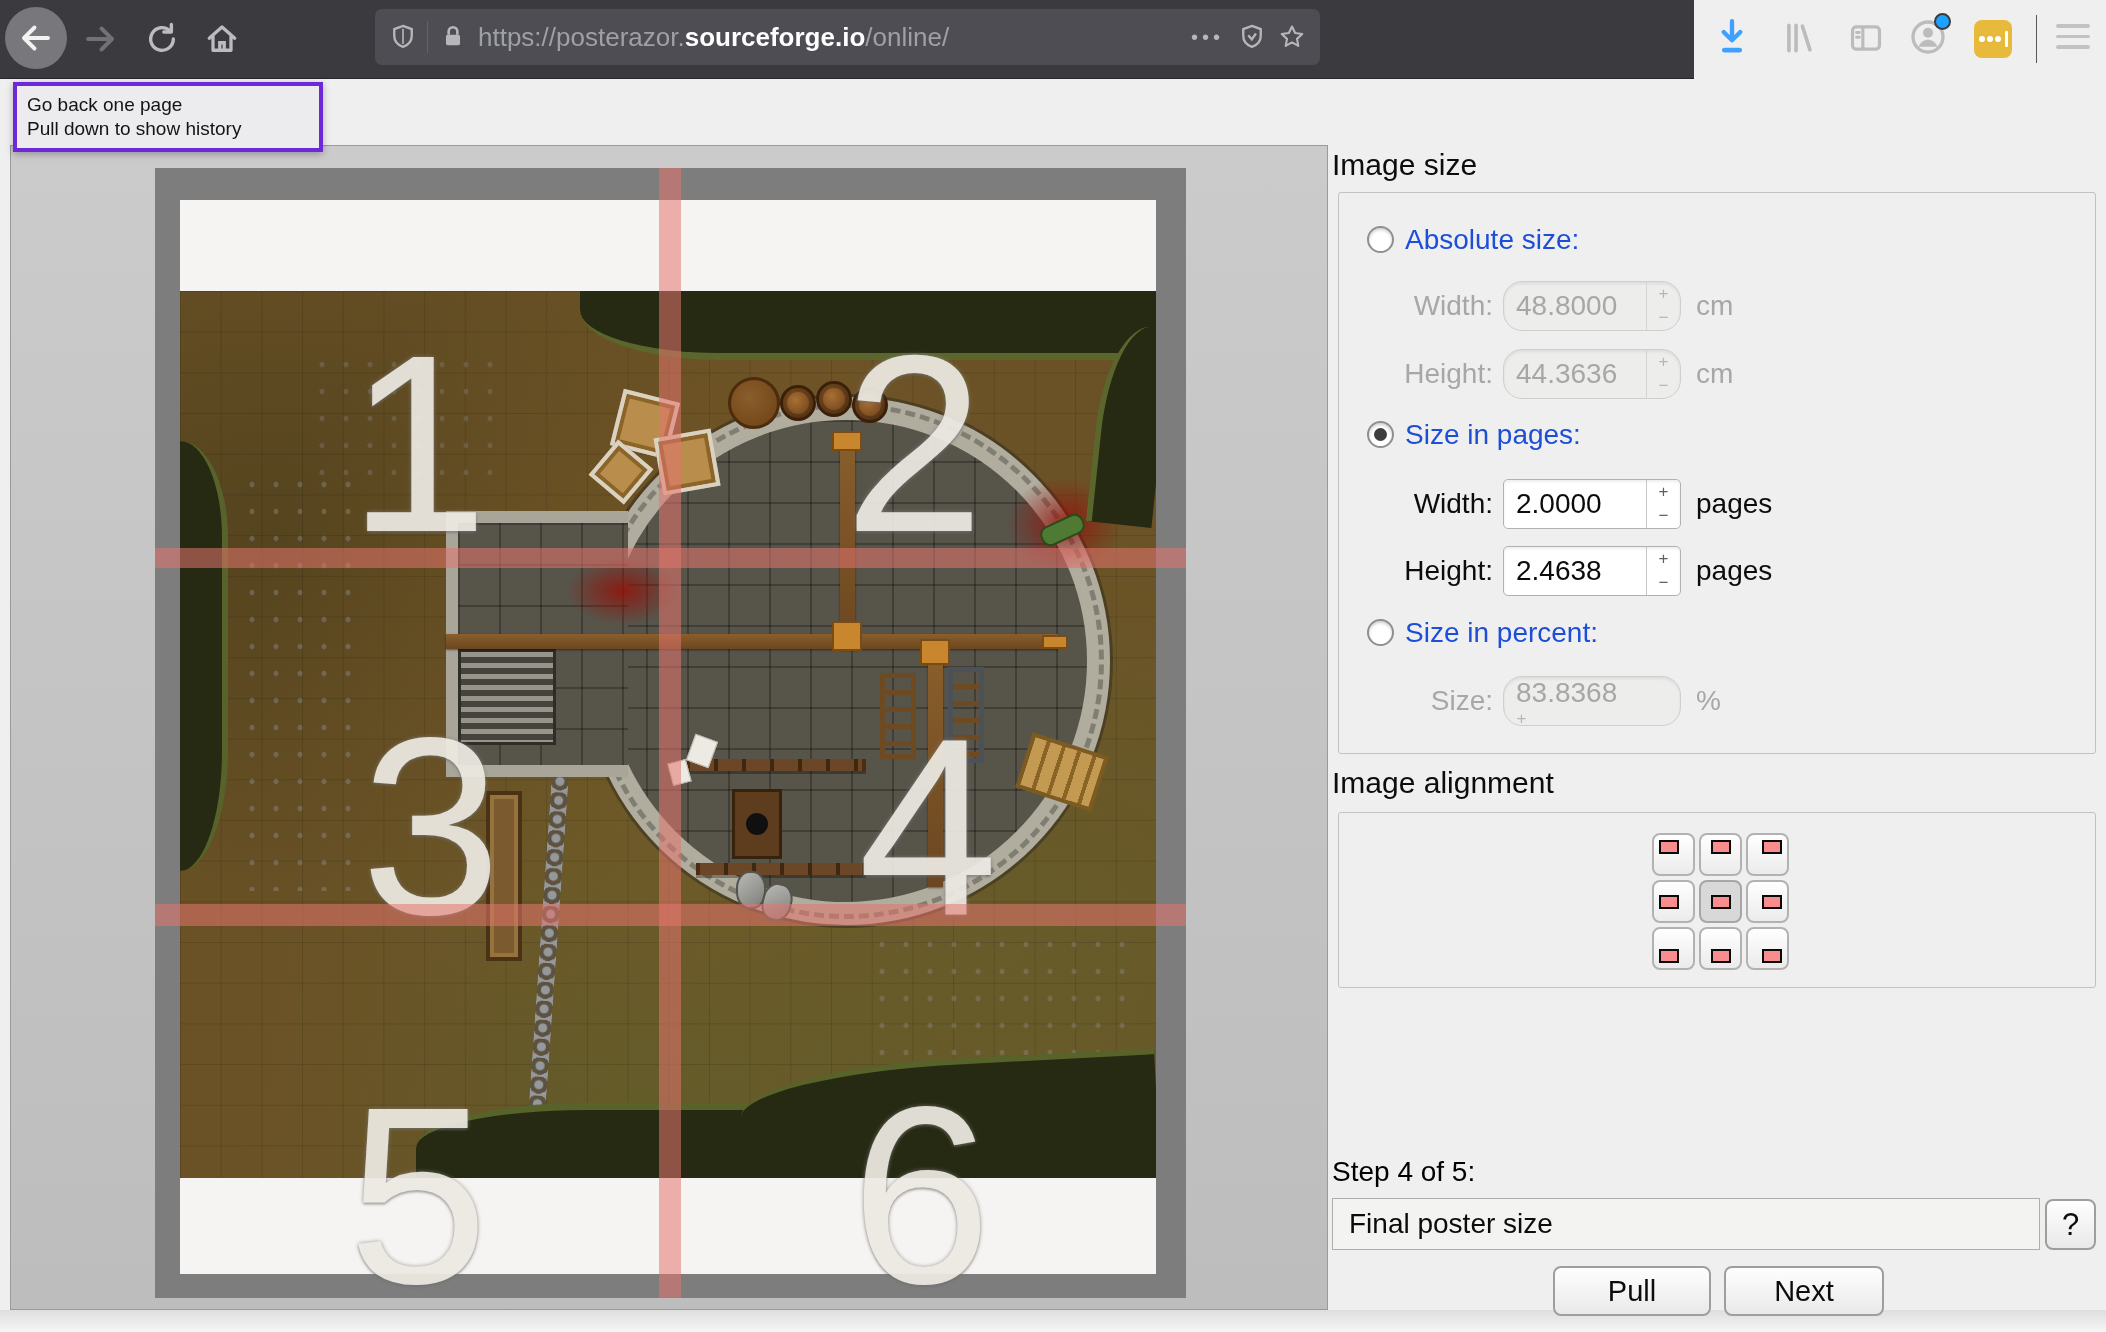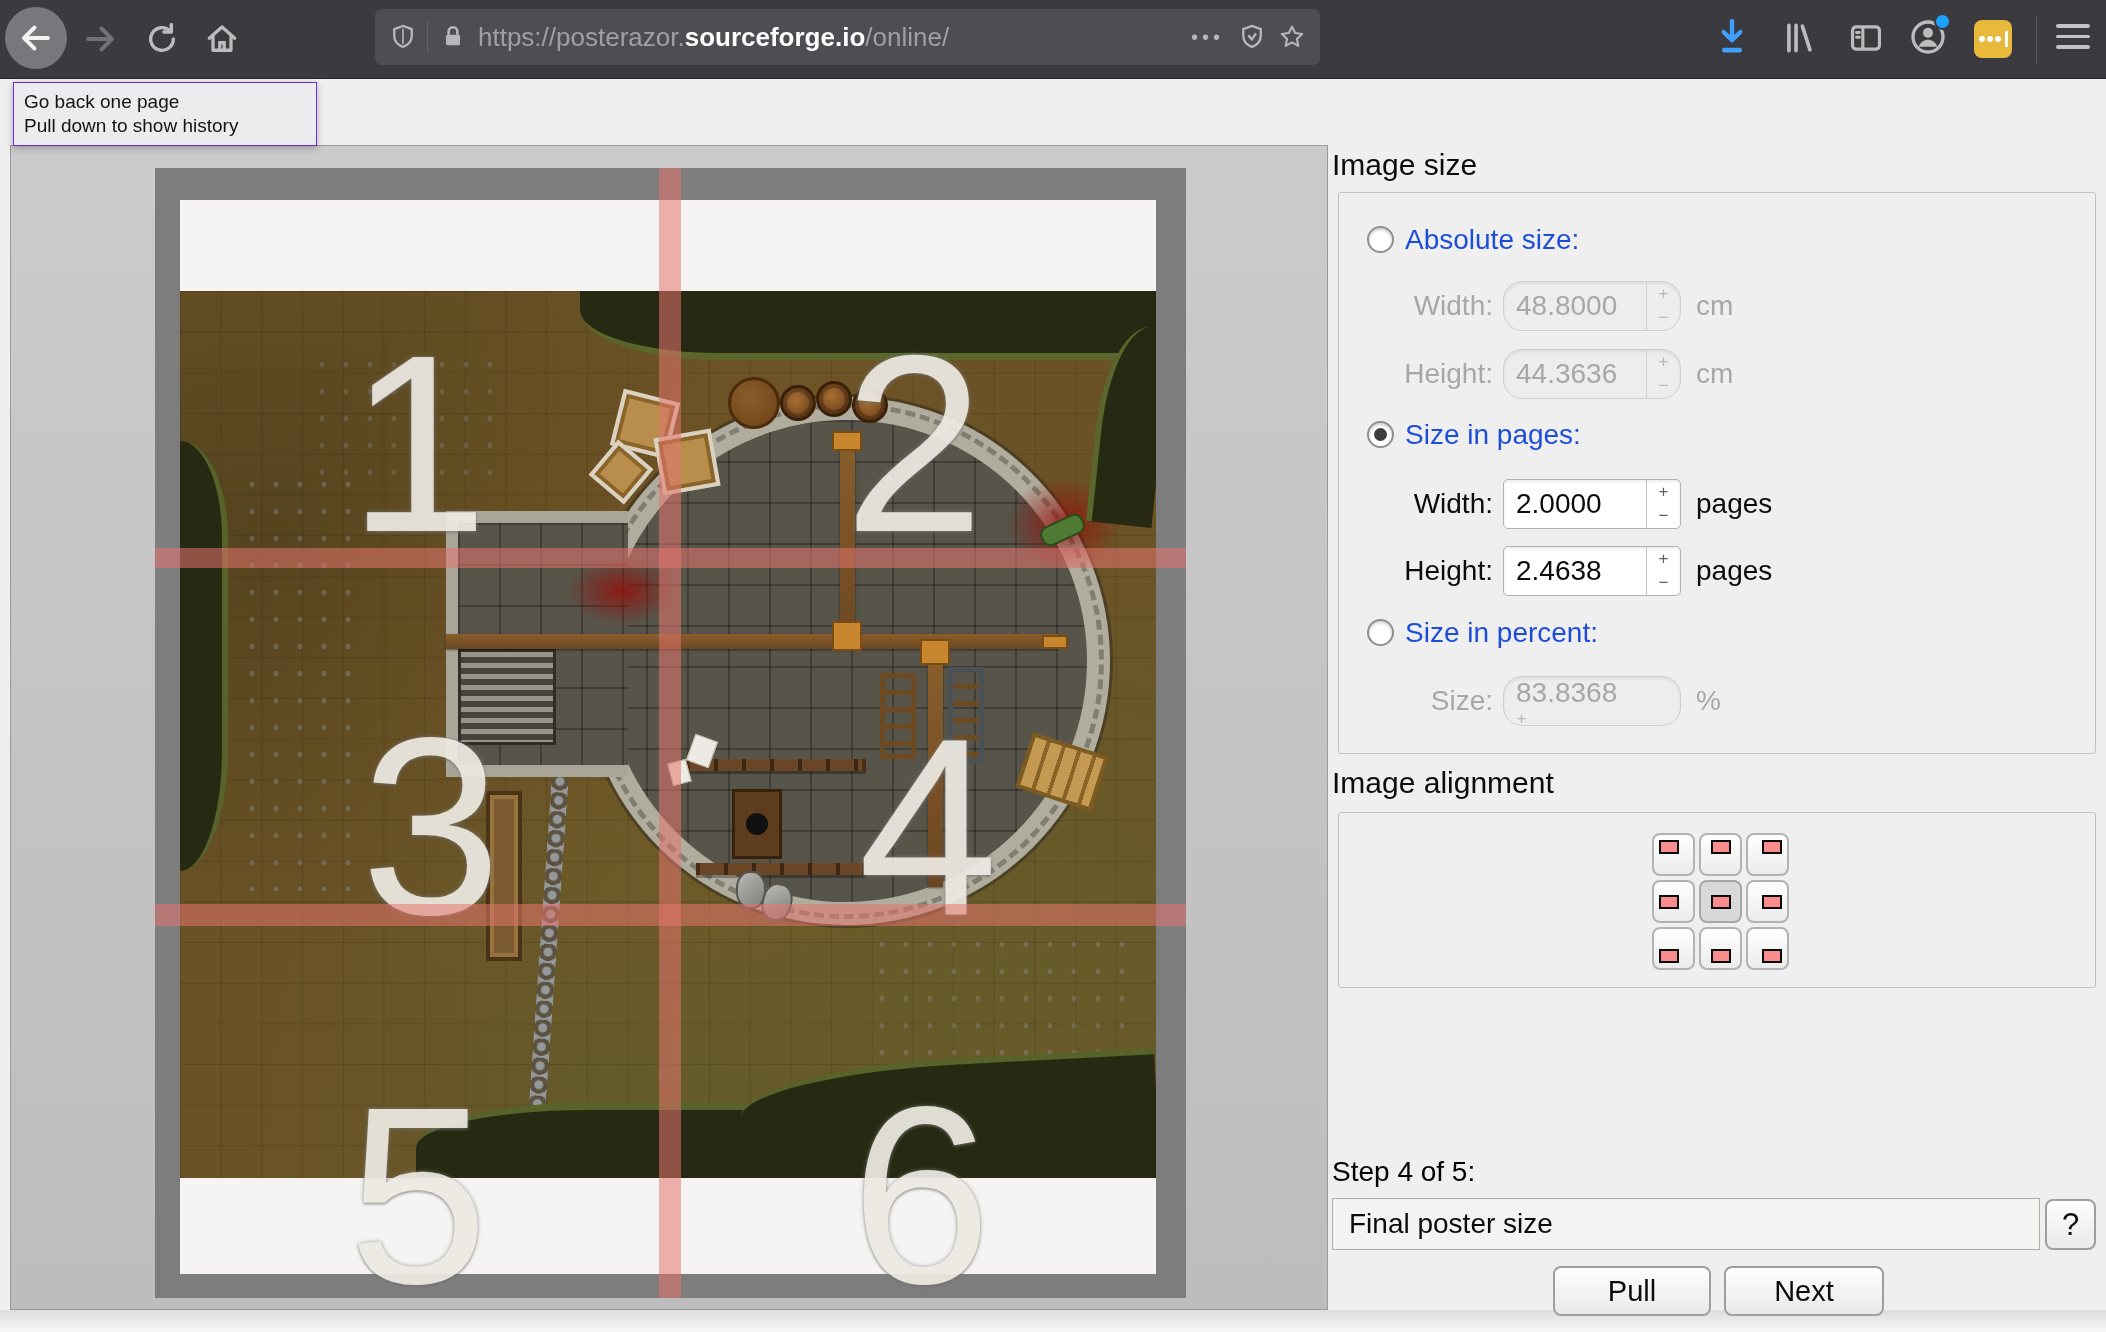--- a/index.html
+++ b/index.html
@@ -1,20 +1,20 @@
 <!DOCTYPE html>
 <html><head>
 <meta charset="utf-8">
 <style>
   html,body{margin:0;padding:0;}
   body{width:2106px;height:1332px;position:relative;overflow:hidden;
        background:#f0eff0;font-family:"Liberation Sans",sans-serif;}
 
   
-  .toolbar{position:absolute;left:0;top:0;width:2106px;height:78px;background:#3b3b3f;
+  .toolbar{position:absolute;left:0;top:0;width:1694px;height:78px;background:#3b3b3f;
            border-bottom:1px solid #27272b;z-index:40;}
   .tb-abs{position:absolute;}
   .back-circle{left:5px;top:7px;width:62px;height:62px;border-radius:50%;background:#78787c;
                display:flex;align-items:center;justify-content:center;}
   .tb-ico{display:flex;align-items:center;justify-content:center;width:40px;height:40px;}
   .urlbar{left:375px;top:9px;width:945px;height:56px;background:#4d4d53;border-radius:7px;
           display:flex;align-items:center;padding:0 14px;box-sizing:border-box;}
   .url-divider{width:1px;height:32px;background:#62626a;margin:0 12px 0 10px;}
   .url-text{font-size:26px;white-space:nowrap;margin-left:12px;flex:1;overflow:hidden;}
   .url-dim{color:#9fa0a6;}
@@ -25,21 +25,21 @@
   .ext-yellow .dot{width:6px;height:6px;border-radius:50%;background:#fff;}
   .ext-yellow .bar{width:3px;height:16px;background:#fff;margin-left:2px;border-radius:1px;}
   .tb-divider{left:2036px;top:15px;width:1px;height:48px;background:#57575d;}
   .burger{left:2056px;top:24px;width:34px;display:flex;flex-direction:column;gap:7px;}
   .burger div{height:3.5px;background:#c2c2c4;border-radius:2px;}
   .acct-dot{position:absolute;right:-3px;top:-4px;width:13px;height:13px;border-radius:50%;
             background:#1ba2ff;border:2px solid #3b3b3f;}
 
   
   .tooltip{position:absolute;left:13px;top:82px;width:282px;z-index:50;background:#ecebee;
-           border:1px solid #6d28d9;box-shadow:0 2px 7px rgba(0,0,0,.28);
+           border:4px solid #6d28d9;box-shadow:0 2px 7px rgba(0,0,0,.28);
            padding:7px 10px;color:#141416;font-size:19px;line-height:24px;}
 
   
   .preview{position:absolute;left:10px;top:145px;width:1318px;height:1165px;
            background:linear-gradient(180deg,#cbcbcb,#bdbdbd);border:1px solid #9a9a9a;
            box-sizing:border-box;z-index:1;}
   .poster{position:absolute;left:144px;top:22px;width:1031px;height:1130px;background:#7d7d7d;}
   .paper{position:absolute;left:25px;top:32px;width:976px;height:1074px;background:#f5f4f2;}
   .map{position:absolute;left:25px;top:123px;width:976px;height:887px;overflow:hidden;
        background:

